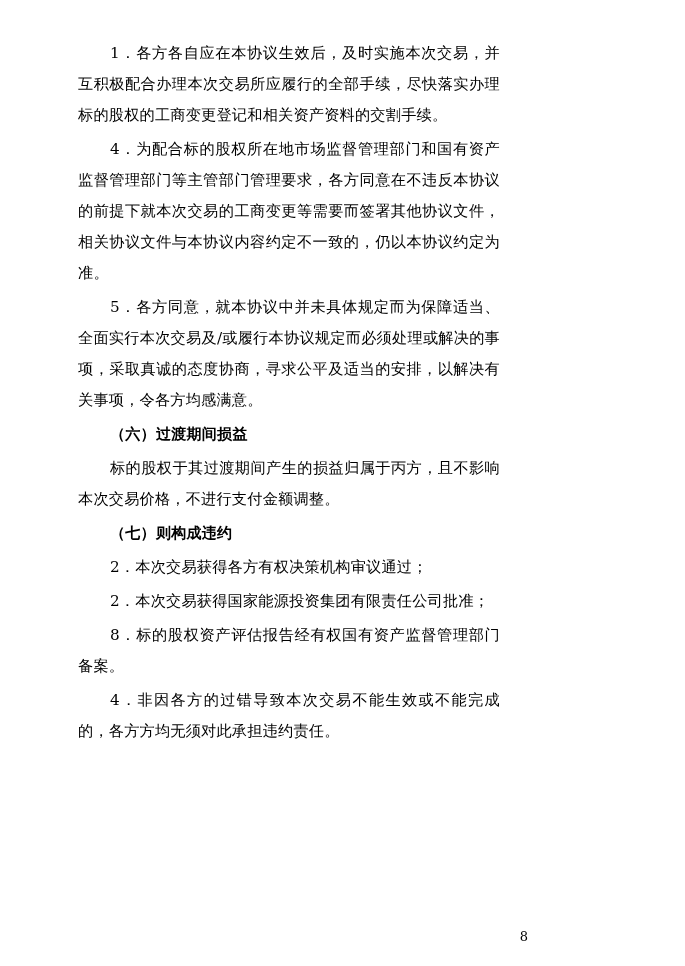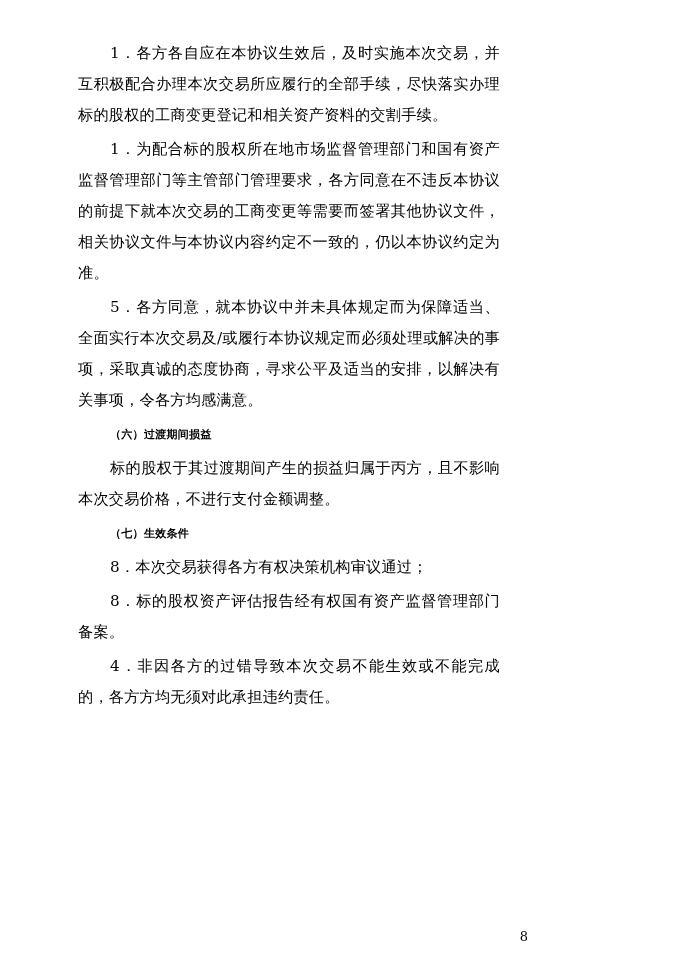--- a/index.html
+++ b/index.html
@@ -27,21 +27,21 @@
     line-height: 31px;
     text-align: justify;
     text-justify: inter-ideograph;
     margin: 0 0 3px 0;
     letter-spacing: 0.2px;
   }
   .para.indent {
     text-indent: 32px;
   }
   .heading {
-    font-size: 11px;
+    font-size: 15px;
     line-height: 31px;
     font-weight: bold;
     margin: 0 0 3px 0;
     text-indent: 32px;
     letter-spacing: 0.3px;
   }
   .page-number {
     position: absolute;
     right: 44px;
     bottom: 22px;
@@ -49,23 +49,24 @@
     font-family: "DejaVu Serif", "Liberation Serif", serif;
     color: #000000;
   }
 </style>
 </head>
 <body>
 
 <div class="page">
   <div id="content">
       <div class="para indent">1．各方各自应在本协议生效后，及时实施本次交易，并互积极配合办理本次交易所应履行的全部手续，尽快落实办理标的股权的工商变更登记和相关资产资料的交割手续。</div>
-      <div class="para indent">1．为配合标的股权所在地市场监督管理部门和国有资产监督管理部门等主管部门管理要求，各方同意在不违反本协议的前提下就本次交易的工商变更等需要而签署其他协议文件，相关协议文件与本协议内容约定不一致的，仍以本协议约定为准。</div>
+      <div class="para indent">4．为配合标的股权所在地市场监督管理部门和国有资产监督管理部门等主管部门管理要求，各方同意在不违反本协议的前提下就本次交易的工商变更等需要而签署其他协议文件，相关协议文件与本协议内容约定不一致的，仍以本协议约定为准。</div>
       <div class="para indent">5．各方同意，就本协议中并未具体规定而为保障适当、全面实行本次交易及/或履行本协议规定而必须处理或解决的事项，采取真诚的态度协商，寻求公平及适当的安排，以解决有关事项，令各方均感满意。</div>
       <div class="heading">（六）过渡期间损益</div>
       <div class="para indent">标的股权于其过渡期间产生的损益归属于丙方，且不影响本次交易价格，不进行支付金额调整。</div>
-      <div class="heading">（七）生效条件</div>
-      <div class="para indent">8．本次交易获得各方有权决策机构审议通过；</div>
+      <div class="heading">（七）则构成违约</div>
+      <div class="para indent">2．本次交易获得各方有权决策机构审议通过；</div>
+      <div class="para indent">2．本次交易获得国家能源投资集团有限责任公司批准；</div>
       <div class="para indent">8．标的股权资产评估报告经有权国有资产监督管理部门备案。</div>
       <div class="para indent">4．非因各方的过错导致本次交易不能生效或不能完成的，各方方均无须对此承担违约责任。</div>
     </div>
   <div class="page-number">8</div>
 </div>
 
 </body></html>

